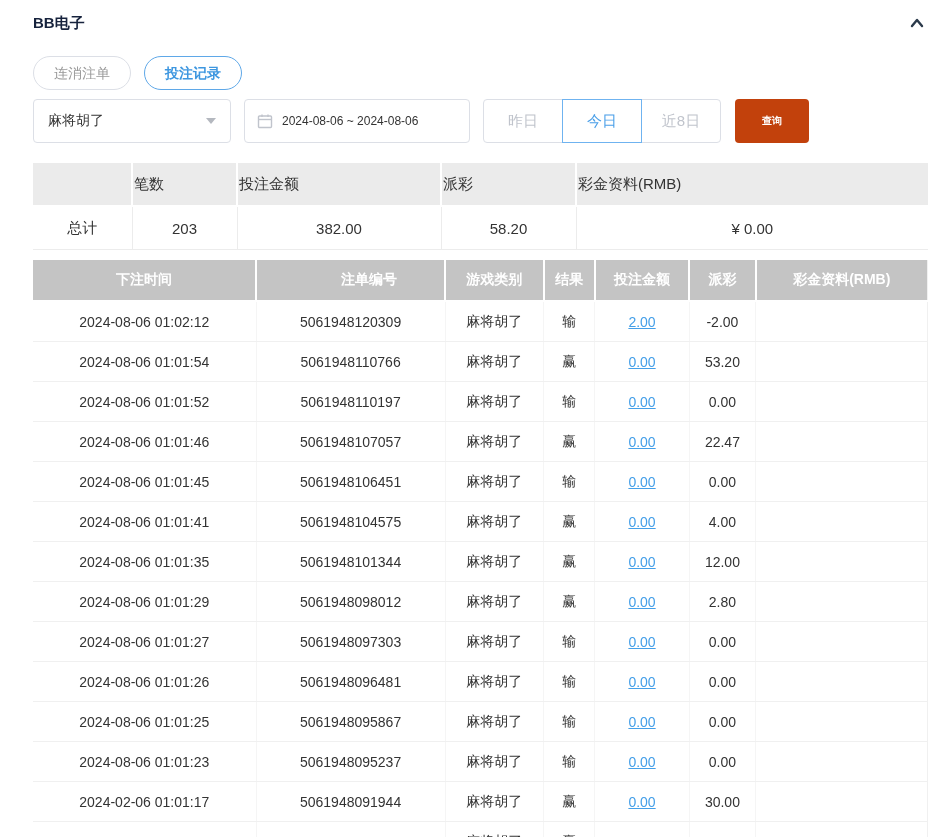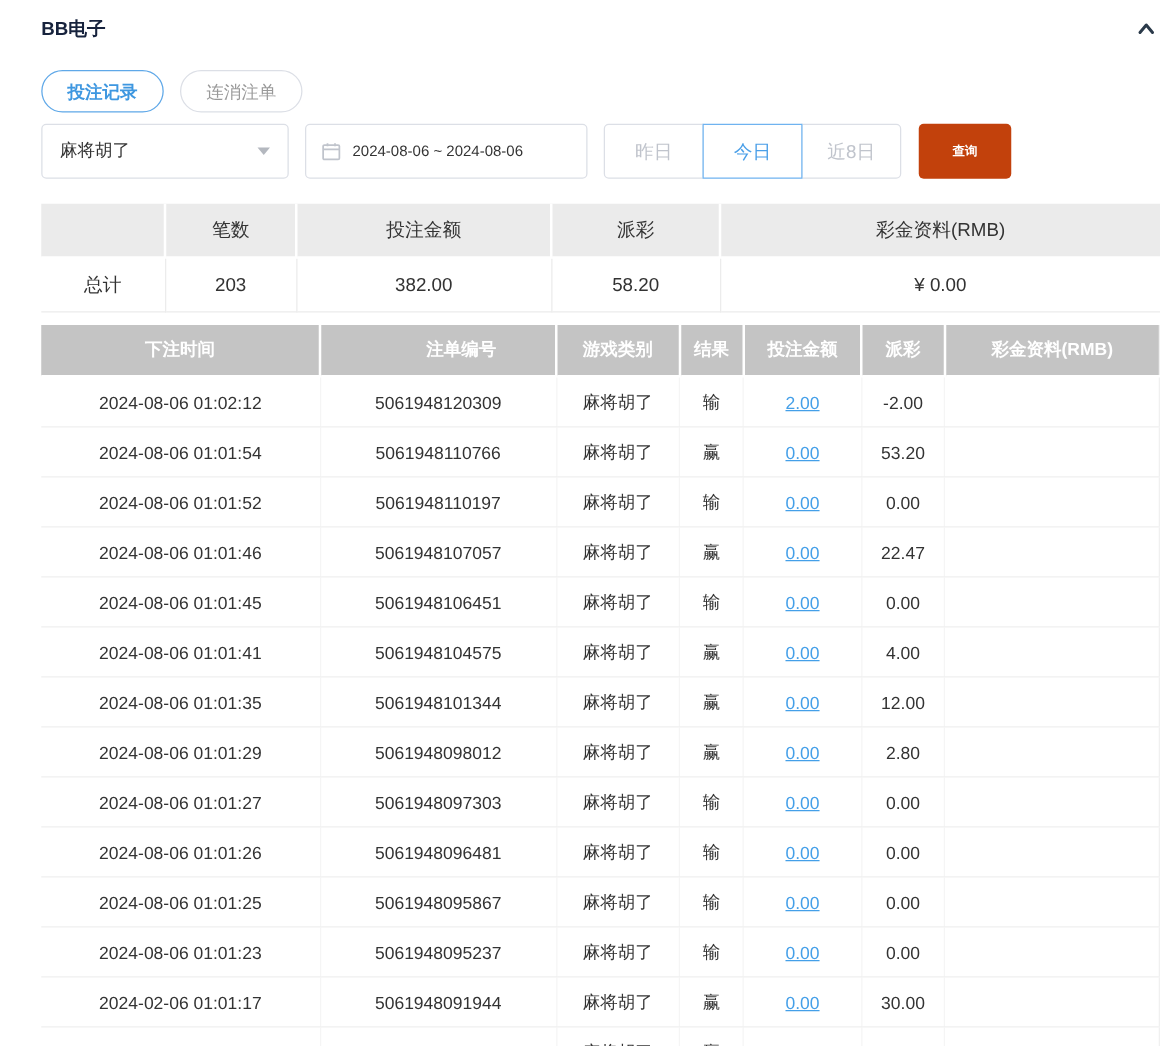--- a/index.html
+++ b/index.html
@@ -25,21 +25,21 @@
   .btn-group{display:flex;margin-left:13px;}
   .gbtn{width:80px;height:44px;background:#fff;border:1px solid #dcdfe6;font-size:15px;color:#c0c4cc;box-sizing:border-box;cursor:pointer;font-family:inherit;}
   .gbtn+.gbtn{margin-left:-1px;}
   .gbtn:first-child{border-radius:4px 0 0 4px;}
   .gbtn:last-child{border-radius:0 4px 4px 0;}
   .gbtn.active{border:1px solid #6fb3f0;color:#4a9fe8;position:relative;z-index:1;}
   .search-btn{margin-left:14px;width:74px;height:44px;border:none;border-radius:4px;background:#c2410c;color:#fff;font-size:10px;font-weight:bold;cursor:pointer;font-family:inherit;}
   
   table{border-collapse:collapse;table-layout:fixed;}
   .summary-table{width:895px;margin-top:20px;font-size:15px;}
-  .summary-table th{background:#ebebeb;height:40px;font-weight:normal;color:#333;border:2px solid #fff;border-top:none;text-align:center;}
+  .summary-table th{background:#ebebeb;height:40px;font-weight:normal;color:#333;border:2px solid #fff;border-top:none;text-align:left;}
   .summary-table th:first-child{border-left:none;}
   .summary-table th:last-child{border-right:none;}
   .summary-table td{height:40px;text-align:center;border-right:1px solid #ececec;border-bottom:1px solid #ececec;color:#333;}
   .summary-table td:last-child{border-right:none;}
   
   .bet-table{width:895px;margin-top:10px;font-size:14px;border-right:1px solid #f0f0f0;}
   .bet-table th{background:#c4c4c4;color:#fff;font-weight:bold;height:38px;border:2px solid #fff;border-top:none;text-align:center;}
   .bet-table th:first-child{border-left:none;}
   .bet-table th:last-child{border-right:none;}
   .bet-table td{height:37px;text-align:center;border-bottom:1px solid #f0f0f0;border-right:1px solid #f5f5f5;color:#333;}
@@ -60,22 +60,22 @@
     <button class="collapse-btn">
       <span style="display:flex;">
         <svg width="20" height="20" viewBox="0 0 20 20">
             <polyline points="5,13 10,7 15,13" fill="none" stroke="#2b3a4a" stroke-width="2.4" stroke-linecap="round" stroke-linejoin="round"></polyline>
           </svg>
       </span>
     </button>
   </div>
 
   <div class="tabs">
+    <div class="tab inactive"><span>连消注单</span></div>
     <div class="tab active"><span>投注记录</span></div>
-    <div class="tab inactive"><span>连消注单</span></div>
   </div>
 
   <div class="filters">
     <div class="select-box">
       <span>麻将胡了</span>
       <span class="caret-down"></span>
     </div>
     <div class="date-box">
       <span style="display:flex;">
         <svg width="16" height="16" viewBox="0 0 16 16" fill="none" stroke="#c0c4cc" stroke-width="1.4">

